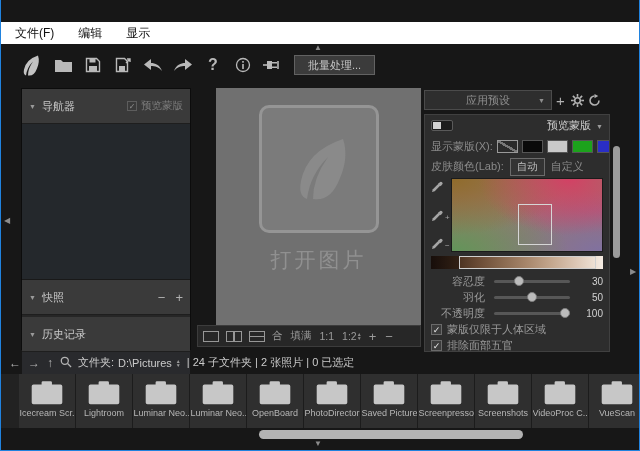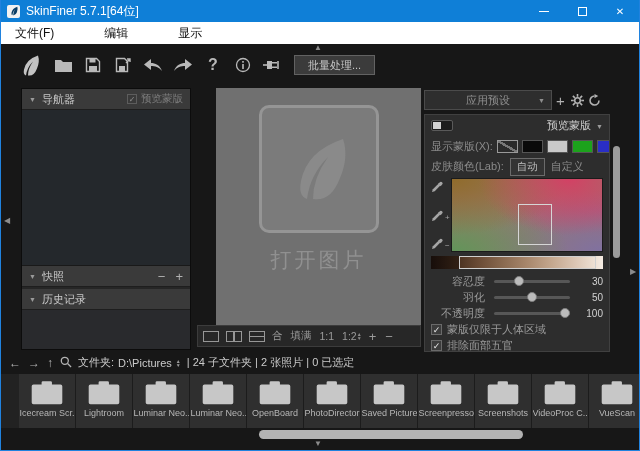--- a/index.html
+++ b/index.html
@@ -8,32 +8,32 @@
        font-family:"Liberation Sans","DejaVu Sans",sans-serif;
        border-left:1px solid #2082de;border-right:1px solid #2082de;border-bottom:1px solid #2082de;}
   
   .titlebar{position:absolute;top:0;left:0;right:0;height:22px;background:#0f7fd7;display:flex;align-items:center;padding-left:6px;}
   .app-ico{width:13px;height:13px;background:#f2f2f2;border-radius:2px;display:flex;align-items:center;justify-content:center;}
   .title-txt{color:#fff;font-size:12px;margin-left:6px;flex:1;white-space:nowrap;}
   .winbtn{width:38px;height:22px;display:flex;align-items:center;justify-content:center;color:#fff;font-size:10px;}
   .min-glyph{width:10px;height:1px;background:#fff;}
   .max-glyph{width:9px;height:9px;border:1px solid #fff;}
   
-  .menubar{position:absolute;top:22px;left:0;right:0;height:22px;background:#ffffff;display:flex;align-items:center;padding-left:2px;gap:26px;}
+  .menubar{position:absolute;top:22px;left:0;right:0;height:22px;background:#ffffff;display:flex;align-items:center;padding-left:2px;}
   .menu-item{font-size:12px;color:#111;padding:0 12px;line-height:22px;}
   
   .toolbar{position:absolute;top:49px;left:0;height:32px;display:flex;align-items:center;padding-left:11px;}
   .tool-btn{width:30px;height:28px;display:flex;align-items:center;justify-content:center;}
   .logo-btn{width:36px;}
   .qmark{color:#b9b9b9;font-size:16px;font-weight:bold;}
   .batch-btn{margin-left:6px;height:20px;padding:0 13px;background:#3b3b3b;border:1px solid #626262;color:#c7c7c7;font-size:11px;display:flex;align-items:center;}
   .edge-arrow{position:absolute;color:#8b8b8b;font-size:8px;line-height:8px;}
   
   #left-panel{position:absolute;left:20px;top:88px;width:170px;height:262px;background:#262626;border:1px solid #0c0c0c;}
-  .p-header{height:21px;background:#3a3a3a;display:flex;align-items:center;padding:0 7px;font-size:11px;color:#c9c9c9;border-bottom:1px solid #1e1e1e;}
+  .p-header{height:35px;background:#3a3a3a;display:flex;align-items:center;padding:0 7px;font-size:11px;color:#c9c9c9;border-bottom:1px solid #1e1e1e;}
   .caret{font-size:7px;color:#9a9a9a;margin-right:6px;line-height:7px;}
   .nav-preview{height:156px;background:#24282c;border-bottom:1px solid #191919;}
   .hist-body{height:39px;background:#292a2d;}
   .cb-dim{width:10px;height:10px;background:#3a3a3a;border:1px solid #5d5d5d;color:#909090;font-size:8px;line-height:9px;text-align:center;margin-right:4px;}
   .dim-lab{color:#7c7c7c;font-size:10.5px;}
   .hdr-right{margin-left:auto;display:flex;align-items:center;}
   .mini-op{color:#b2b2b2;font-size:13px;margin-left:10px;line-height:13px;}
   
   #canvas{position:absolute;left:215px;top:88px;width:205px;height:237px;background:#707070;display:flex;flex-direction:column;align-items:center;}
   .logo-box{margin-top:17px;width:120px;height:128px;background:#7b7b7b;border:3px solid #959595;border-radius:10px;display:flex;align-items:center;justify-content:center;}
@@ -101,35 +101,20 @@
   #thumbstrip{position:absolute;left:0;top:374px;width:640px;height:54px;background:#222222;display:flex;padding-left:18px;overflow:hidden;}
   .folder-cell{flex:0 0 57px;width:57px;background:#2f2f2f;border-right:1px solid #1c1c1c;display:flex;flex-direction:column;align-items:center;padding-top:5px;}
   .folder-name{margin-top:2px;font-size:9px;color:#b6b6b6;max-width:55px;overflow:hidden;white-space:nowrap;text-align:center;}
   .hscroll{position:absolute;left:258px;top:430px;width:264px;height:9px;background:#b3b3b3;border-radius:5px;}
 </style>
 </head>
 <body>
 
 <div id="win">
 
-  <div class="titlebar">
-    <span class="app-ico">
-      <svg width="10" height="10" viewBox="0 0 24 24">
-          <path d="M20 2 Q8 6 6 16 Q5 21 8 22 Q9 14 15 8 Q10 15 10 22 Q16 23 19 15 Q22 8 20 2 Z" fill="#0b3e66"></path>
-        </svg>
-    </span>
-    <span class="title-txt">SkinFiner 5.7.1[64位]</span>
-    <span class="winbtn">
-        <span class="min-glyph"></span>
-      </span>
-    <span class="winbtn">
-        <span class="max-glyph"></span>
-      </span>
-    <span class="winbtn">✕</span>
-  </div>
 
   <div class="menubar">
     <span class="menu-item">文件(F)</span>
     <span class="menu-item">编辑</span>
     <span class="menu-item">显示</span>
   </div>
 
   <span class="edge-arrow" style="left:313px;top:44px;">▲</span>
 
   <div class="toolbar">

